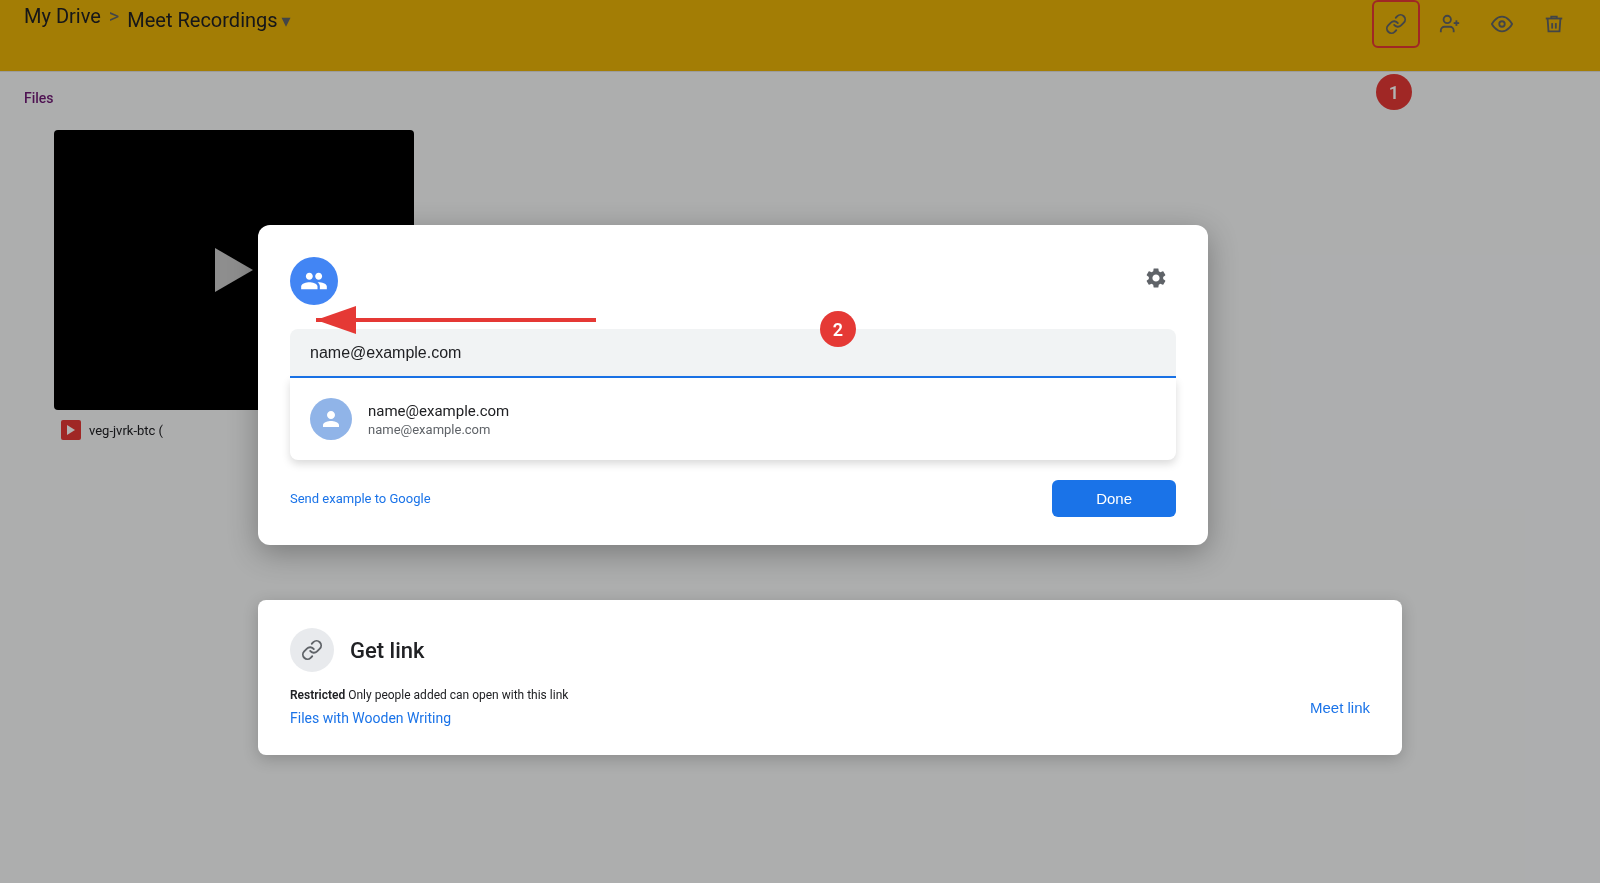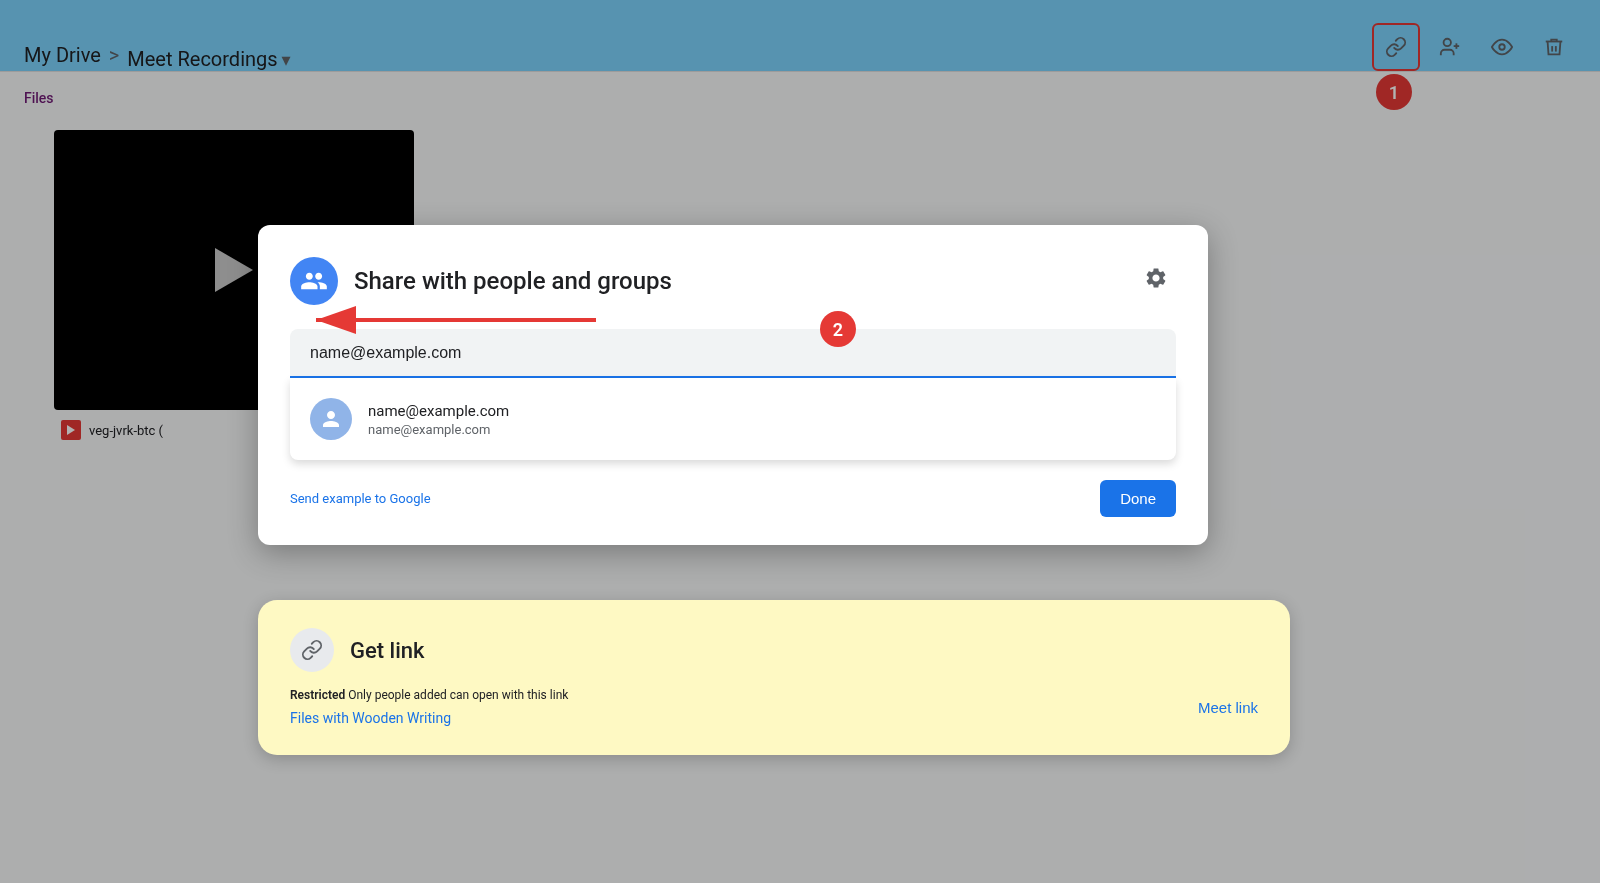--- a/index.html
+++ b/index.html
@@ -18,24 +18,24 @@
       top: 0; left: 0;
       width: 100%; height: 100%;
       background: #f8f9fa;
     }
 
     
     .top-bar {
       position: absolute;
       top: 0; left: 0; right: 0;
       height: 72px;
-      background: #7dd3fc;
+      background: #eab308;
       border-bottom: 1px solid #e0e0e0;
       display: flex;
-      align-items: flex-end;
+      align-items: flex-start;
       padding: 0 24px;
     }
 
     .breadcrumb {
       display: flex;
       align-items: center;
       gap: 8px;
       flex: 1;
     }
 
@@ -307,34 +307,34 @@
       font-size: 13px;
       text-decoration: none;
       cursor: pointer;
     }
 
     .done-btn {
       background: #1a73e8;
       color: white;
       border: none;
       border-radius: 6px;
-      padding: 10px 20px;
+      padding: 10px 44px;
       font-size: 15px;
       font-weight: 500;
       cursor: pointer;
     }
 
     
     .get-link-dialog {
       position: absolute;
       top: 600px;
       left: 258px;
-      width: 1032px;
-      background: #fef9c3;
-      border-radius: 19px;
+      width: 1144px;
+      background: #ffffff;
+      border-radius: 8px;
       box-shadow: 0 4px 16px rgba(0,0,0,0.2);
       padding: 28px 32px;
       z-index: 10;
     }
 
     .get-link-header {
       display: flex;
       align-items: center;
       gap: 16px;
       margin-bottom: 16px;
@@ -474,21 +474,20 @@
 <div class="overlay"></div>
 
 <div class="share-dialog">
   <div class="dialog-header">
     <div class="dialog-title-group">
       <div class="share-avatar">
         <svg width="28" height="28" viewBox="0 0 24 24" fill="white">
           <path d="M16 11c1.66 0 2.99-1.34 2.99-3S17.66 5 16 5c-1.66 0-3 1.34-3 3s1.34 3 3 3zm-8 0c1.66 0 2.99-1.34 2.99-3S9.66 5 8 5C6.34 5 5 6.34 5 8s1.34 3 3 3zm0 2c-2.33 0-7 1.17-7 3.5V19h14v-2.5c0-2.33-4.67-3.5-7-3.5zm8 0c-.29 0-.62.02-.97.05 1.16.84 1.97 1.97 1.97 3.45V19h6v-2.5c0-2.33-4.67-3.5-7-3.5z"></path>
         </svg>
       </div>
-      <span class="dialog-title">Share with people and groups</span>
     </div>
     <button class="gear-btn">
       <svg width="24" height="24" viewBox="0 0 24 24" fill="#5f6368">
         <path d="M19.14,12.94c0.04-0.3,0.06-0.61,0.06-0.94c0-0.32-0.02-0.64-0.07-0.94l2.03-1.58 c0.18-0.14,0.23-0.41,0.12-0.61l-1.92-3.32c-0.12-0.22-0.37-0.29-0.59-0.22l-2.39,0.96c-0.5-0.38-1.03-0.7-1.62-0.94 L14.4,2.81c-0.04-0.24-0.24-0.41-0.48-0.41h-3.84c-0.24,0-0.43,0.17-0.47,0.41L9.25,5.35C8.66,5.59,8.12,5.92,7.63,6.29 L5.24,5.33c-0.22-0.08-0.47,0-0.59,0.22L2.74,8.87C2.62,9.08,2.66,9.34,2.86,9.48l2.03,1.58C4.84,11.36,4.8,11.69,4.8,12 s0.02,0.64,0.07,0.94l-2.03,1.58c-0.18,0.14-0.23,0.41-0.12,0.61l1.92,3.32c0.12,0.22,0.37,0.29,0.59,0.22l2.39-0.96 c0.5,0.38,1.03,0.7,1.62,0.94l0.36,2.54c0.05,0.24,0.24,0.41,0.48,0.41h3.84c0.24,0,0.44-0.17,0.47-0.41l0.36-2.54 c0.59-0.24,1.13-0.56,1.62-0.94l2.39,0.96c0.22,0.08,0.47,0,0.59-0.22l1.92-3.32c0.12-0.22,0.07-0.47-0.12-0.61L19.14,12.94z M12,15.6c-1.98,0-3.6-1.62-3.6-3.6s1.62-3.6,3.6-3.6s3.6,1.62,3.6,3.6S13.98,15.6,12,15.6z"></path>
       </svg>
     </button>
   </div>
 
   <div class="search-container">
 

